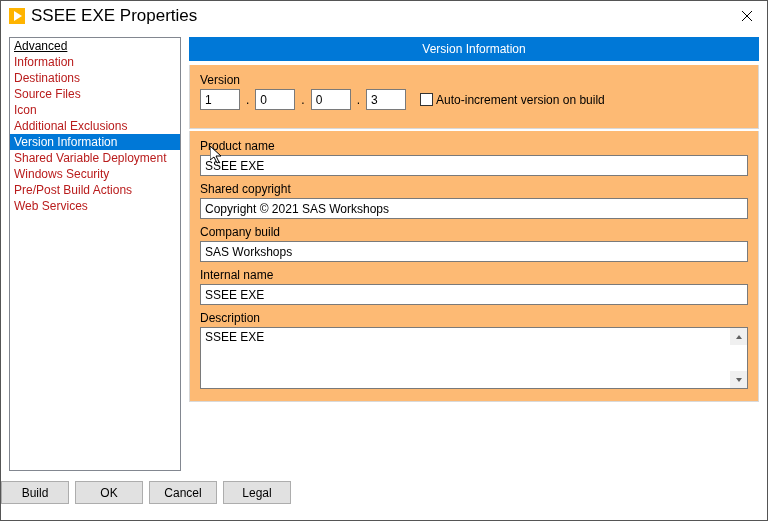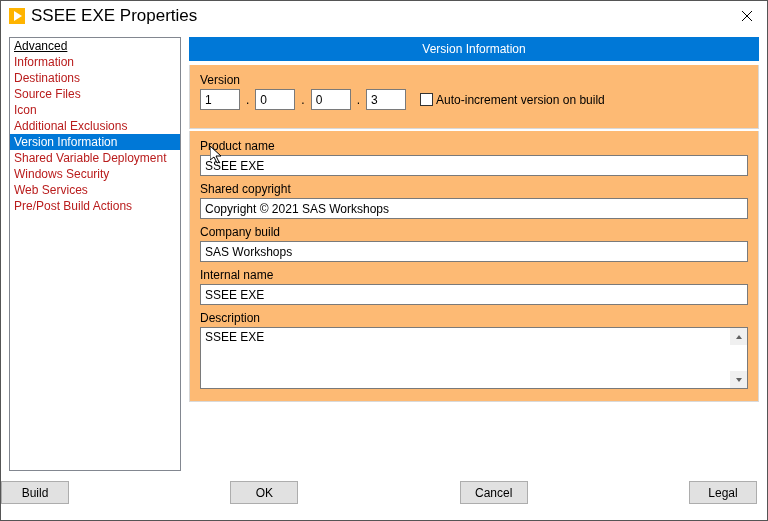--- a/index.html
+++ b/index.html
@@ -158,21 +158,22 @@
       background: #f0f0f0;
       display: flex;
       align-items: center;
       justify-content: center;
     }
     .scroll-arrow.up { top: 0; }
     .scroll-arrow.down { bottom: 0; }
     .scroll-arrow svg { width: 8px; height: 8px; }
     .button-row {
       display: flex;
-      justify-content: space-between;
+      justify-content: flex-start;
+      gap: 6px;
       padding: 6px 10px 10px 0;
     }
     .btn {
       min-width: 68px;
       height: 23px;
       background: #e1e1e1;
       border: 1px solid #adadad;
       font-family: inherit;
       font-size: 12px;
       cursor: pointer;
@@ -208,22 +209,22 @@
   <div class="sidebar">
     <div class="sidebar-header">Advanced</div>
     <div class="sidebar-item">Information</div>
     <div class="sidebar-item">Destinations</div>
     <div class="sidebar-item">Source Files</div>
     <div class="sidebar-item">Icon</div>
     <div class="sidebar-item">Additional Exclusions</div>
     <div class="sidebar-item selected">Version Information</div>
     <div class="sidebar-item">Shared Variable Deployment</div>
     <div class="sidebar-item">Windows Security</div>
+    <div class="sidebar-item">Pre/Post Build Actions</div>
     <div class="sidebar-item">Web Services</div>
-    <div class="sidebar-item">Pre/Post Build Actions</div>
   </div>
 
   <div class="main">
     <div class="section-header">Version Information</div>
 
     <div class="form-area">
       <div class="field-group">
         <span class="field-label">Version</span>
         <div class="version-row">
           <input class="version-input" value="1" style="">

